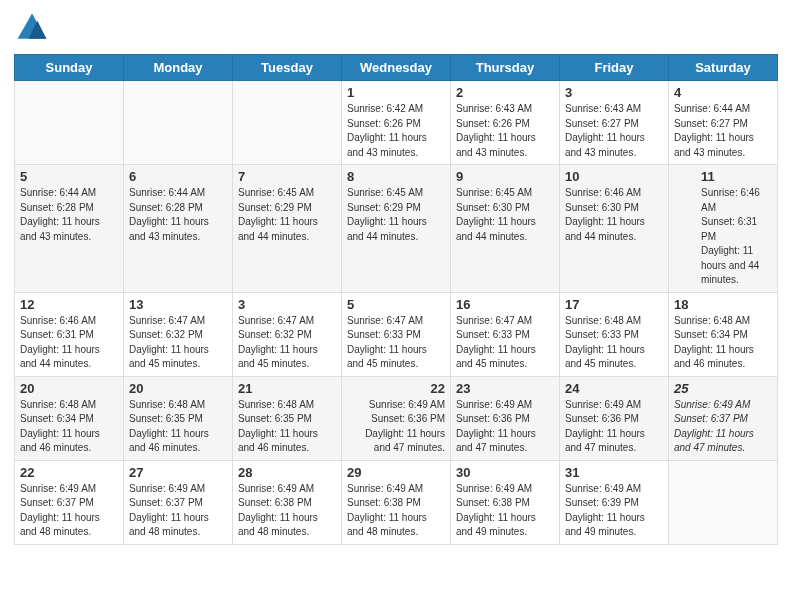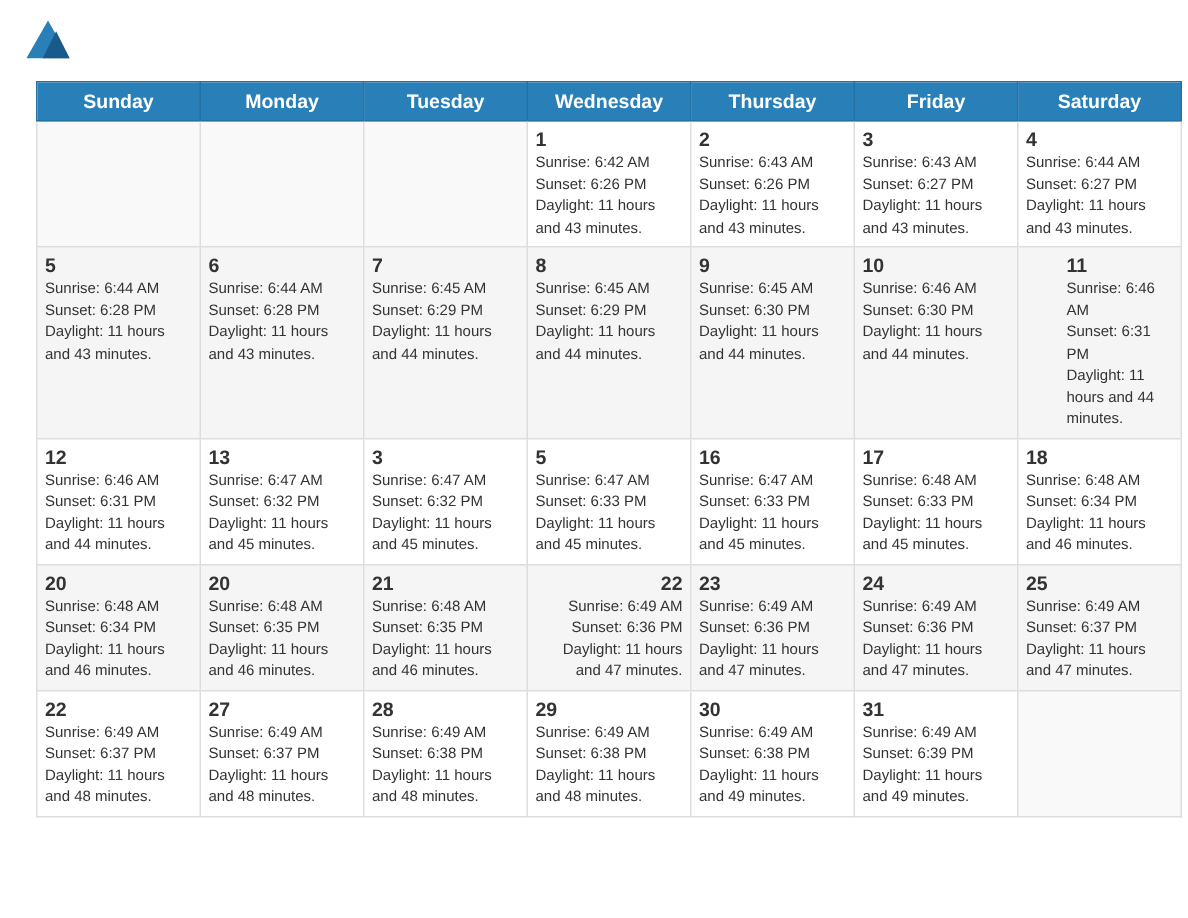--- a/index.html
+++ b/index.html
@@ -56,21 +56,20 @@
       line-height: 1.1;
     }
     .subtitle {
       font-size: 14px;
       color: #555;
     }
     .calendar {
       width: 100%;
       border-collapse: collapse;
       border: 1px solid #ccc;
-      margin-left: 10px;
     }
     .calendar th {
       background: #2980b9;
       color: #fff;
       font-size: 13px;
       font-weight: bold;
       text-align: center;
       padding: 5px 4px;
       border: 1px solid #2471a3;
     }
@@ -238,21 +237,21 @@
             <div class="day-info">Sunrise: 6:49 AM<br>Sunset: 6:36 PM<br>Daylight: 11 hours and 47 minutes.</div>
           </td>
           <td style="background: rgb(245, 245, 245);">
             <div class="day-num">23</div>
             <div class="day-info">Sunrise: 6:49 AM<br>Sunset: 6:36 PM<br>Daylight: 11 hours and 47 minutes.</div>
           </td>
           <td style="background: rgb(245, 245, 245);">
             <div class="day-num">24</div>
             <div class="day-info">Sunrise: 6:49 AM<br>Sunset: 6:36 PM<br>Daylight: 11 hours and 47 minutes.</div>
           </td>
-          <td style="background: rgb(245, 245, 245);">
+          <td style="background: rgb(245, 245, 245); font-style: italic;">
             <div class="day-num">25</div>
             <div class="day-info">Sunrise: 6:49 AM<br>Sunset: 6:37 PM<br>Daylight: 11 hours and 47 minutes.</div>
           </td>
         </tr>
         <tr>
           <td>
             <div class="day-num">22</div>
             <div class="day-info">Sunrise: 6:49 AM<br>Sunset: 6:37 PM<br>Daylight: 11 hours and 48 minutes.</div>
           </td>
           <td>

